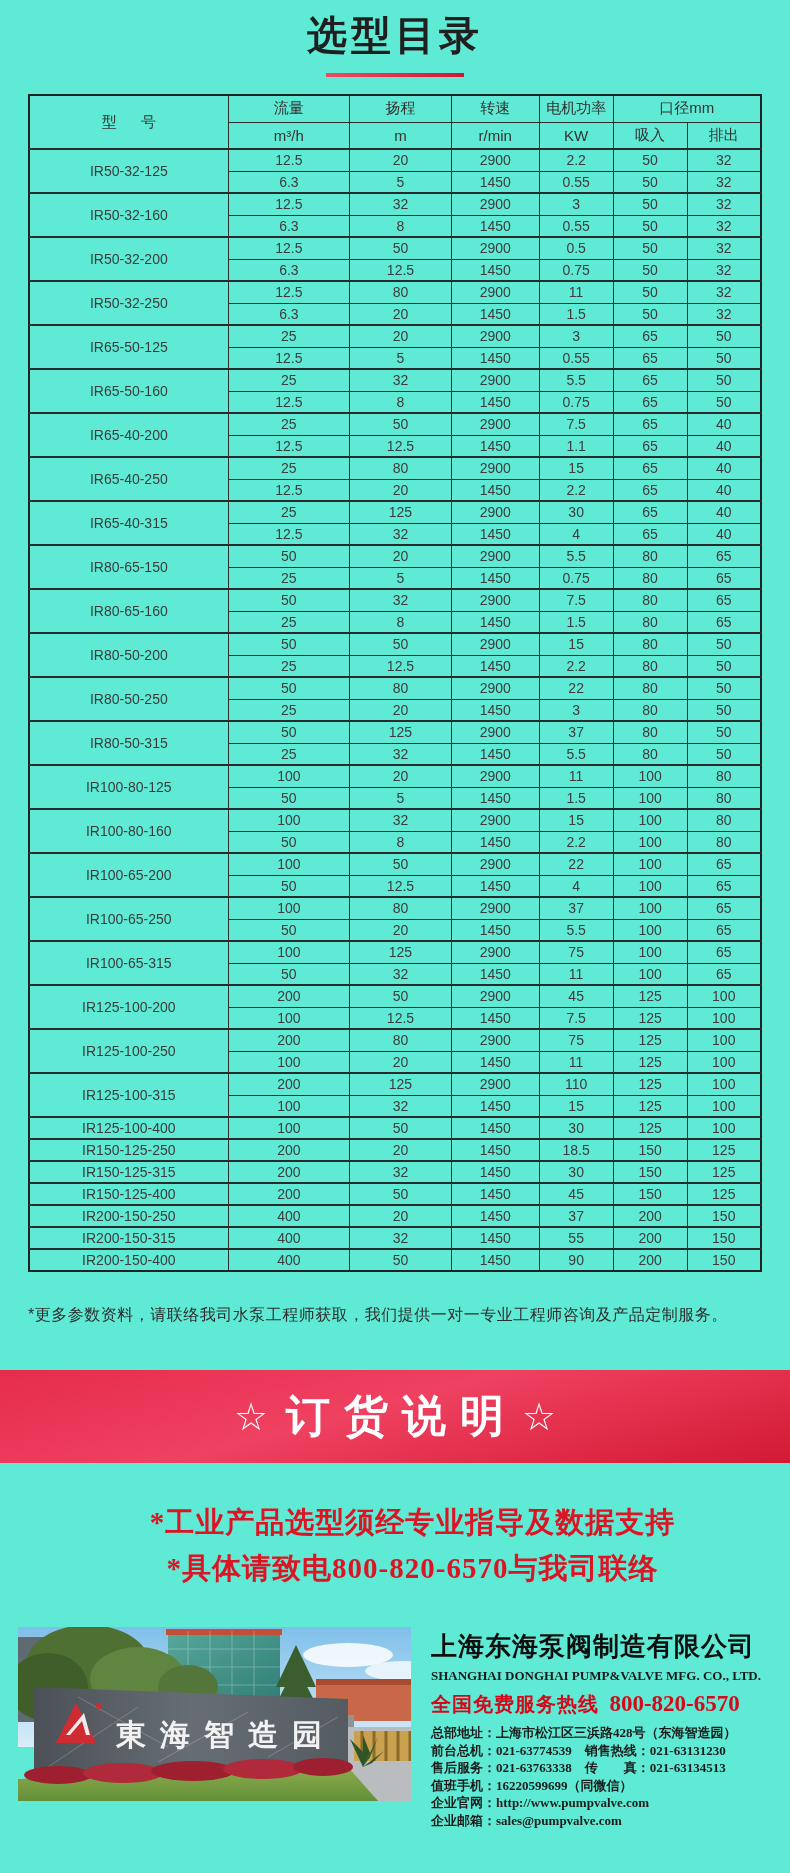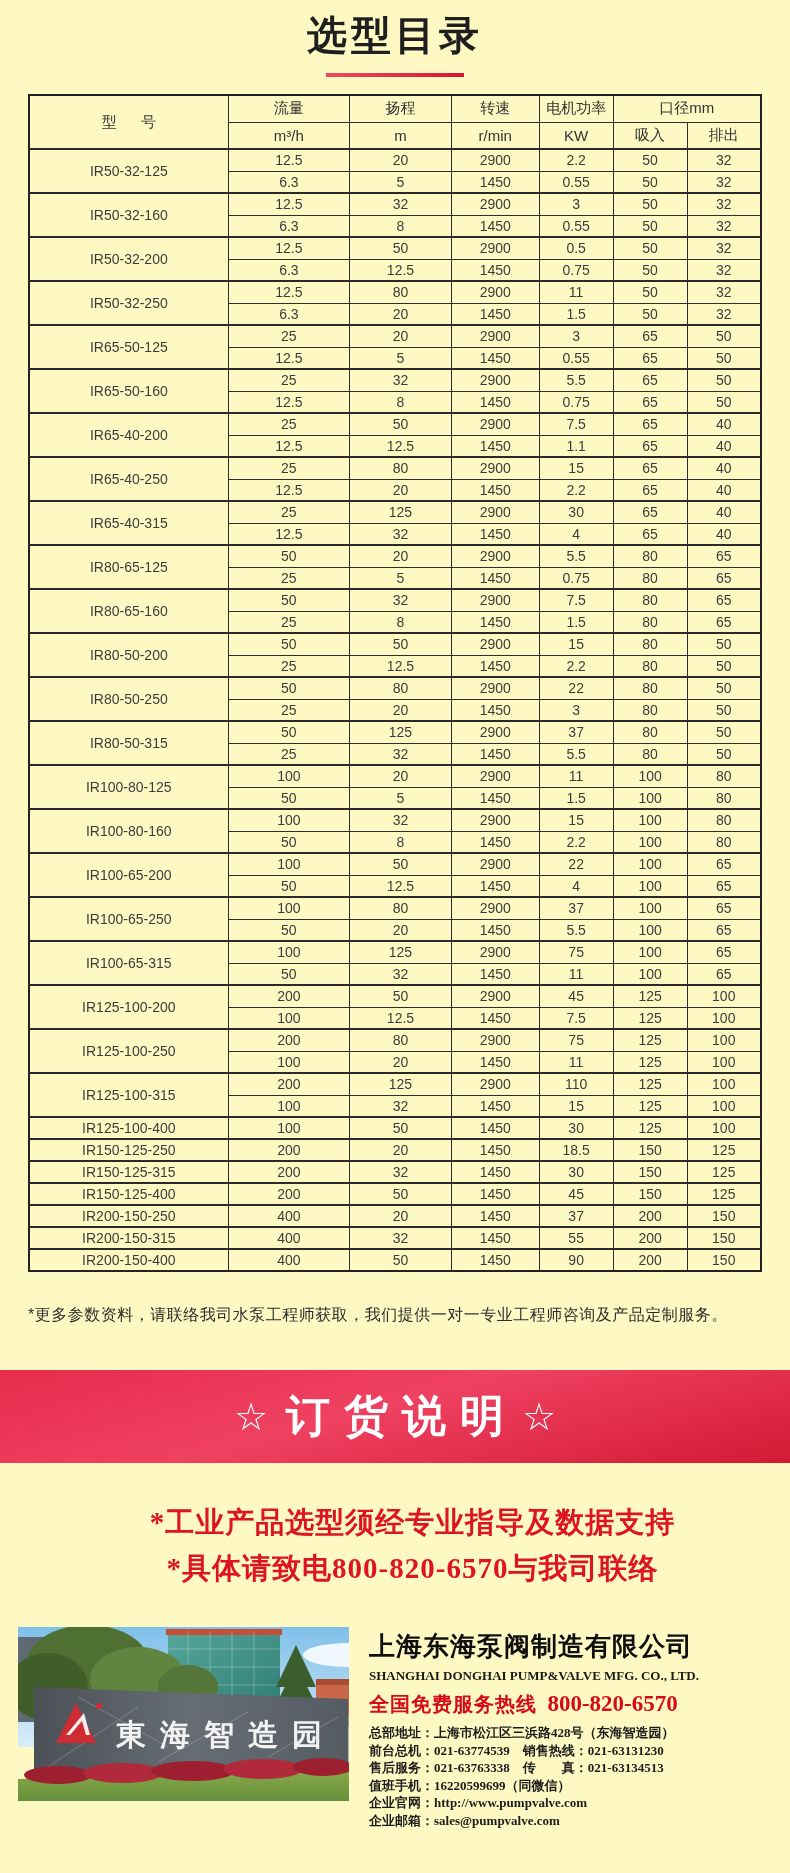--- a/index.html
+++ b/index.html
@@ -1,17 +1,17 @@
 <!DOCTYPE html>
 <html><head>
 <meta charset="utf-8">
 <style>
   * { margin: 0; padding: 0; box-sizing: border-box; }
   body { background: #ffffff; font-family: "Liberation Sans", sans-serif; }
-  .page { width: 790px; height: 1873px; margin: 0 auto; background: #fef9c3; overflow: hidden; }
+  .page { width: 790px; height: 1873px; margin: 0 auto; background: #5eead4; overflow: hidden; }
 
   
   .page-title { text-align: center; font-size: 40px; font-weight: bold; color: #1f1f1f;
                 letter-spacing: 4px; padding-top: 8px; }
   .title-underline { width: 138px; height: 4px; margin: 10px auto 17px;
                      background: linear-gradient(90deg, #ef4b63, #d41531); }
 
   
   .catalog-table { border-collapse: collapse; width: 734px; margin: 0 auto;
                    table-layout: fixed; border: 2px solid #222; padding-left: 24px; }
@@ -36,21 +36,21 @@
                   letter-spacing: 14px; text-indent: 14px; }
   .order-banner .star { color: #fff; font-size: 38px; font-weight: normal; margin: 0 4px; }
 
   
   .notices { margin-top: 36px; text-align: center; margin-left: 35px; }
   .notices p { font-family: "Liberation Serif", serif; font-weight: bold;
                color: #dd1423; font-size: 29px; line-height: 46px; letter-spacing: 1px; }
 
   
   .footer { display: flex; margin: 36px 18px 0 18px; }
-  .company-photo { width: 331px; height: 174px; flex: 0 0 auto; overflow: hidden; }
+  .company-photo { width: 393px; height: 174px; flex: 0 0 auto; overflow: hidden; }
   .company-photo svg { display: block; }
   .company-info { flex: 1 1 auto; padding: 2px 0 0 20px; }
   .company-name-cn { font-size: 26px; font-weight: 800; color: #0f0f0f;
                      letter-spacing: 1px; white-space: nowrap; }
   .company-name-en { font-family: "Liberation Serif", serif; font-weight: bold;
                      font-size: 13px; color: #1a1a1a; margin-top: 4px; white-space: nowrap; }
   .hotline { margin-top: 7px; color: #d40a1a; white-space: nowrap; }
   .hotline .hotline-label { font-size: 20px; font-weight: bold; letter-spacing: 1px; }
   .hotline .hotline-number { font-family: "Liberation Serif", serif; font-size: 23px;
                              font-weight: bold; margin-left: 6px; }
@@ -242,21 +242,21 @@
         </tr>
         <tr>
           <td>12.5</td>
           <td>32</td>
           <td>1450</td>
           <td>4</td>
           <td>65</td>
           <td>40</td>
         </tr>
         <tr class="group-start">
-          <td rowspan="2">IR80-65-125</td>
+          <td rowspan="2">IR80-65-150</td>
           <td>50</td>
           <td>20</td>
           <td>2900</td>
           <td>5.5</td>
           <td>80</td>
           <td>65</td>
         </tr>
         <tr>
           <td>25</td>
           <td>5</td>

